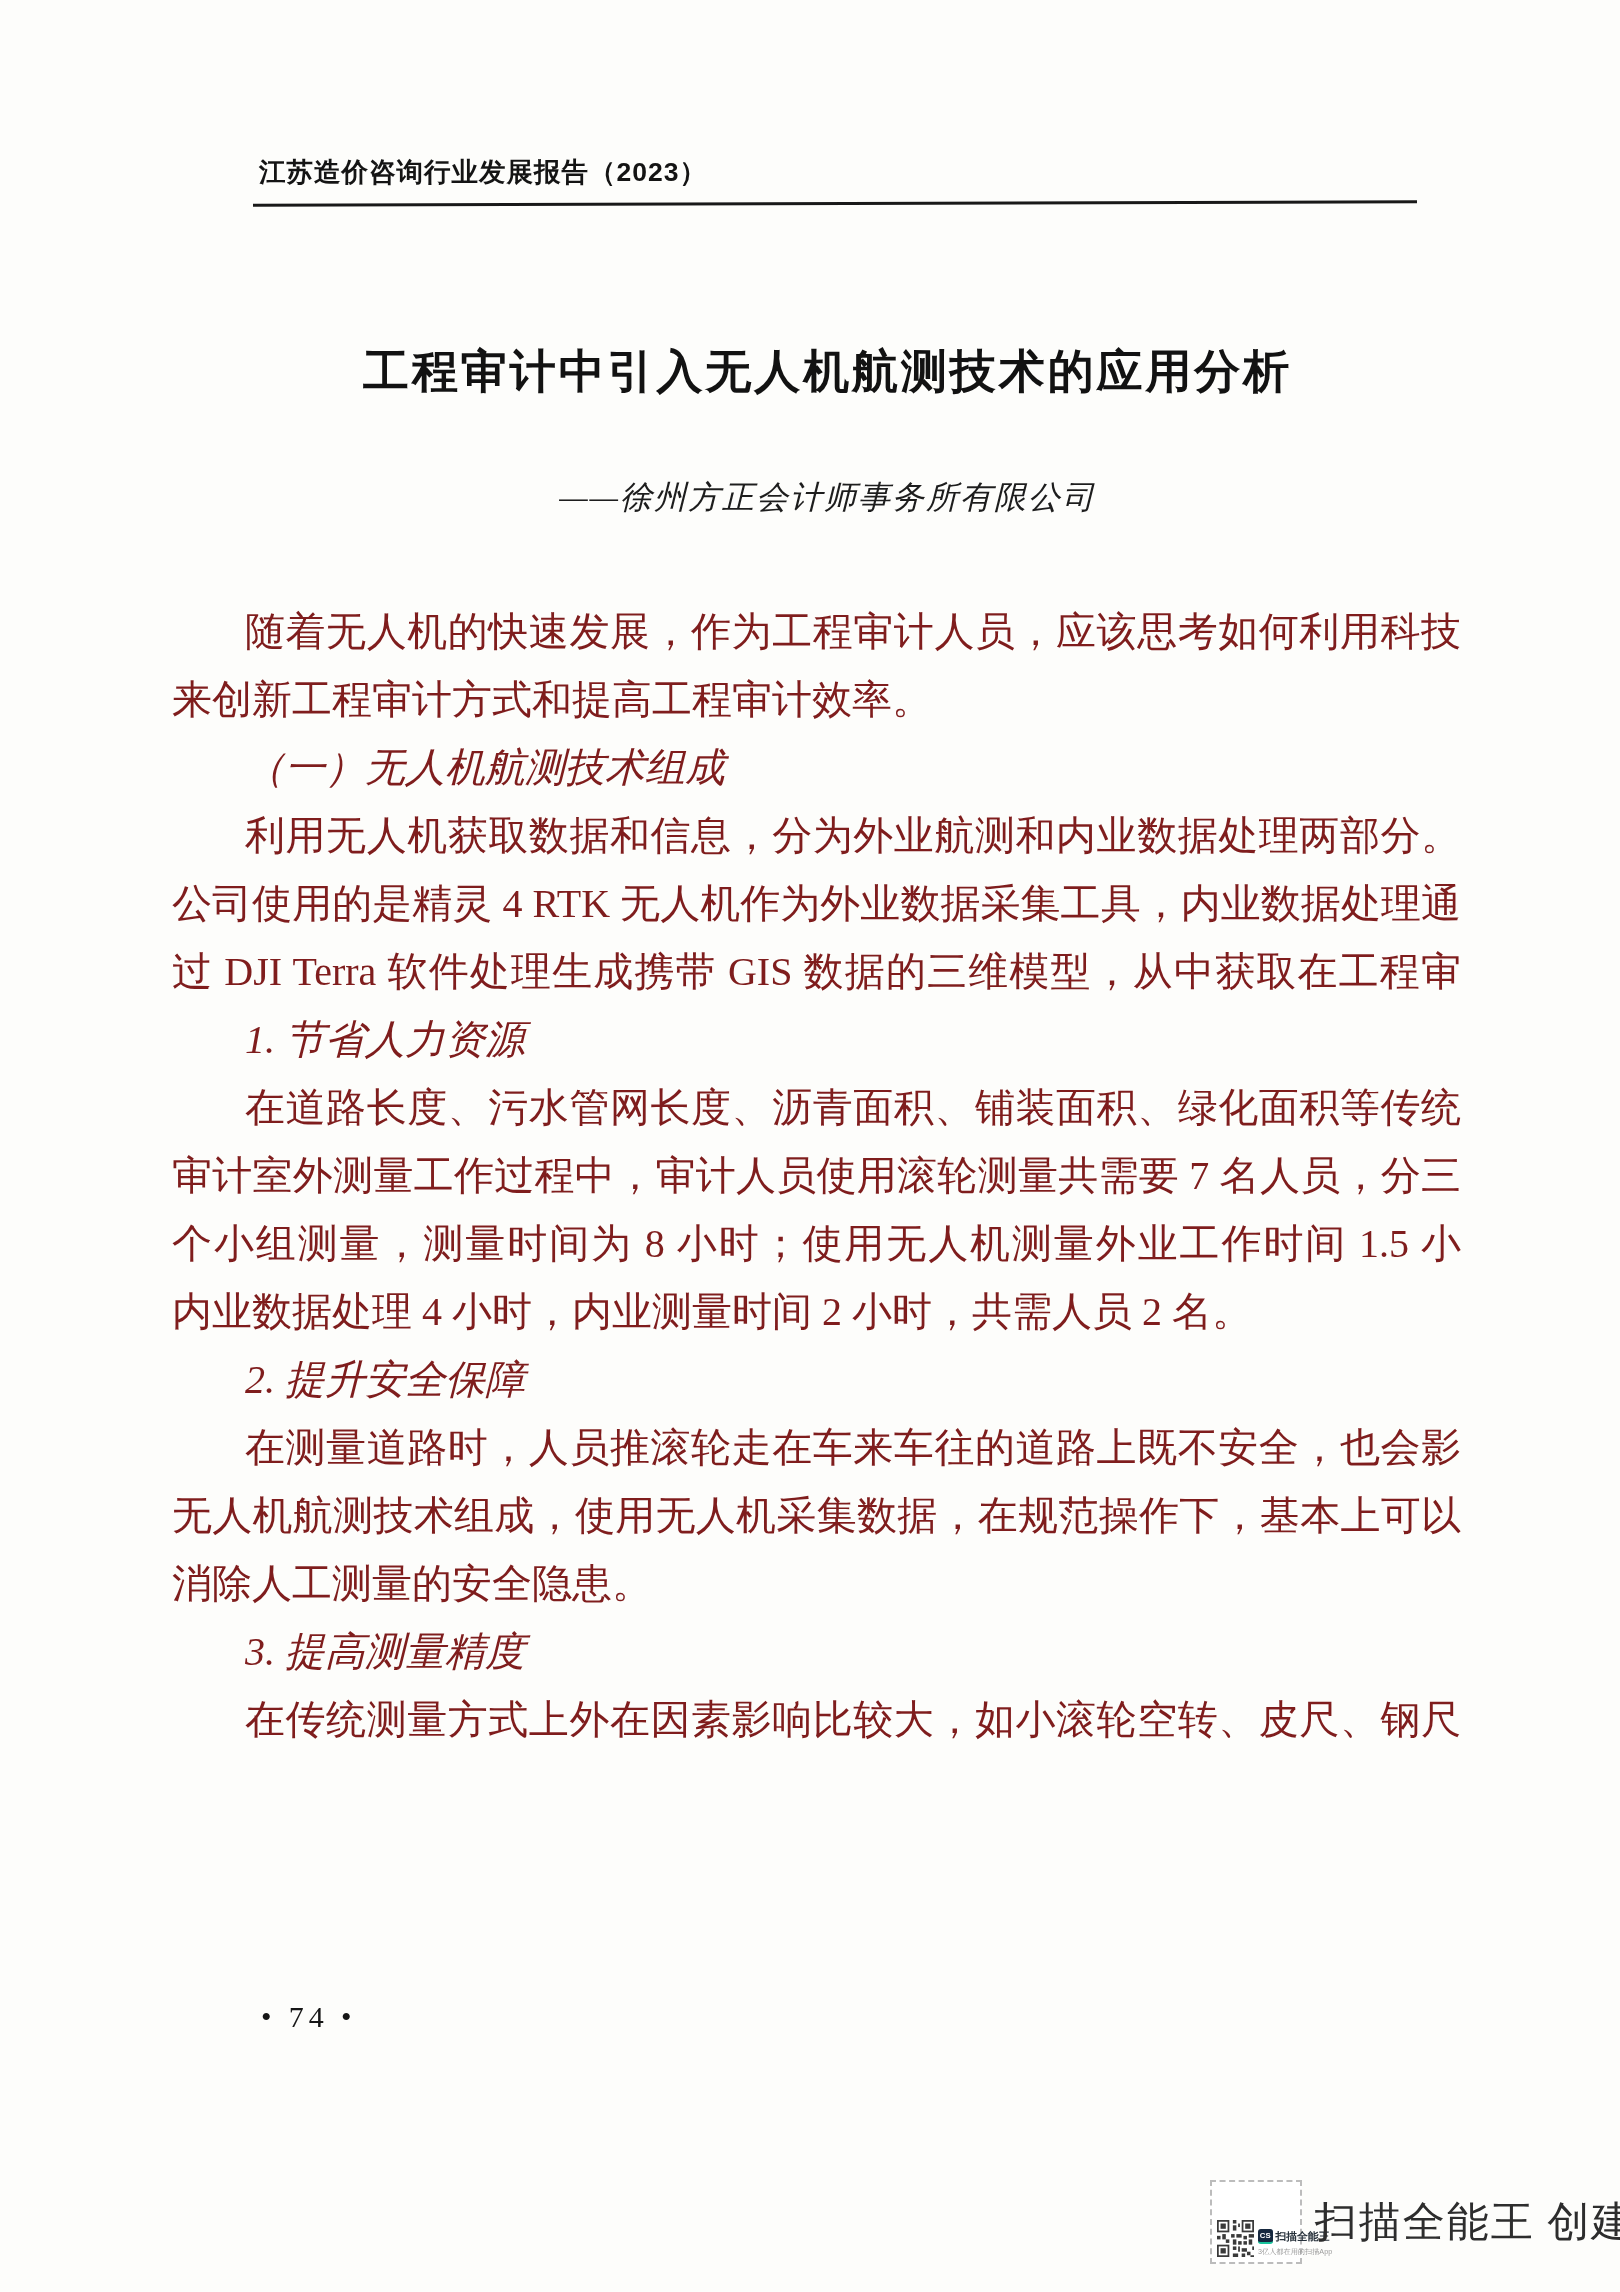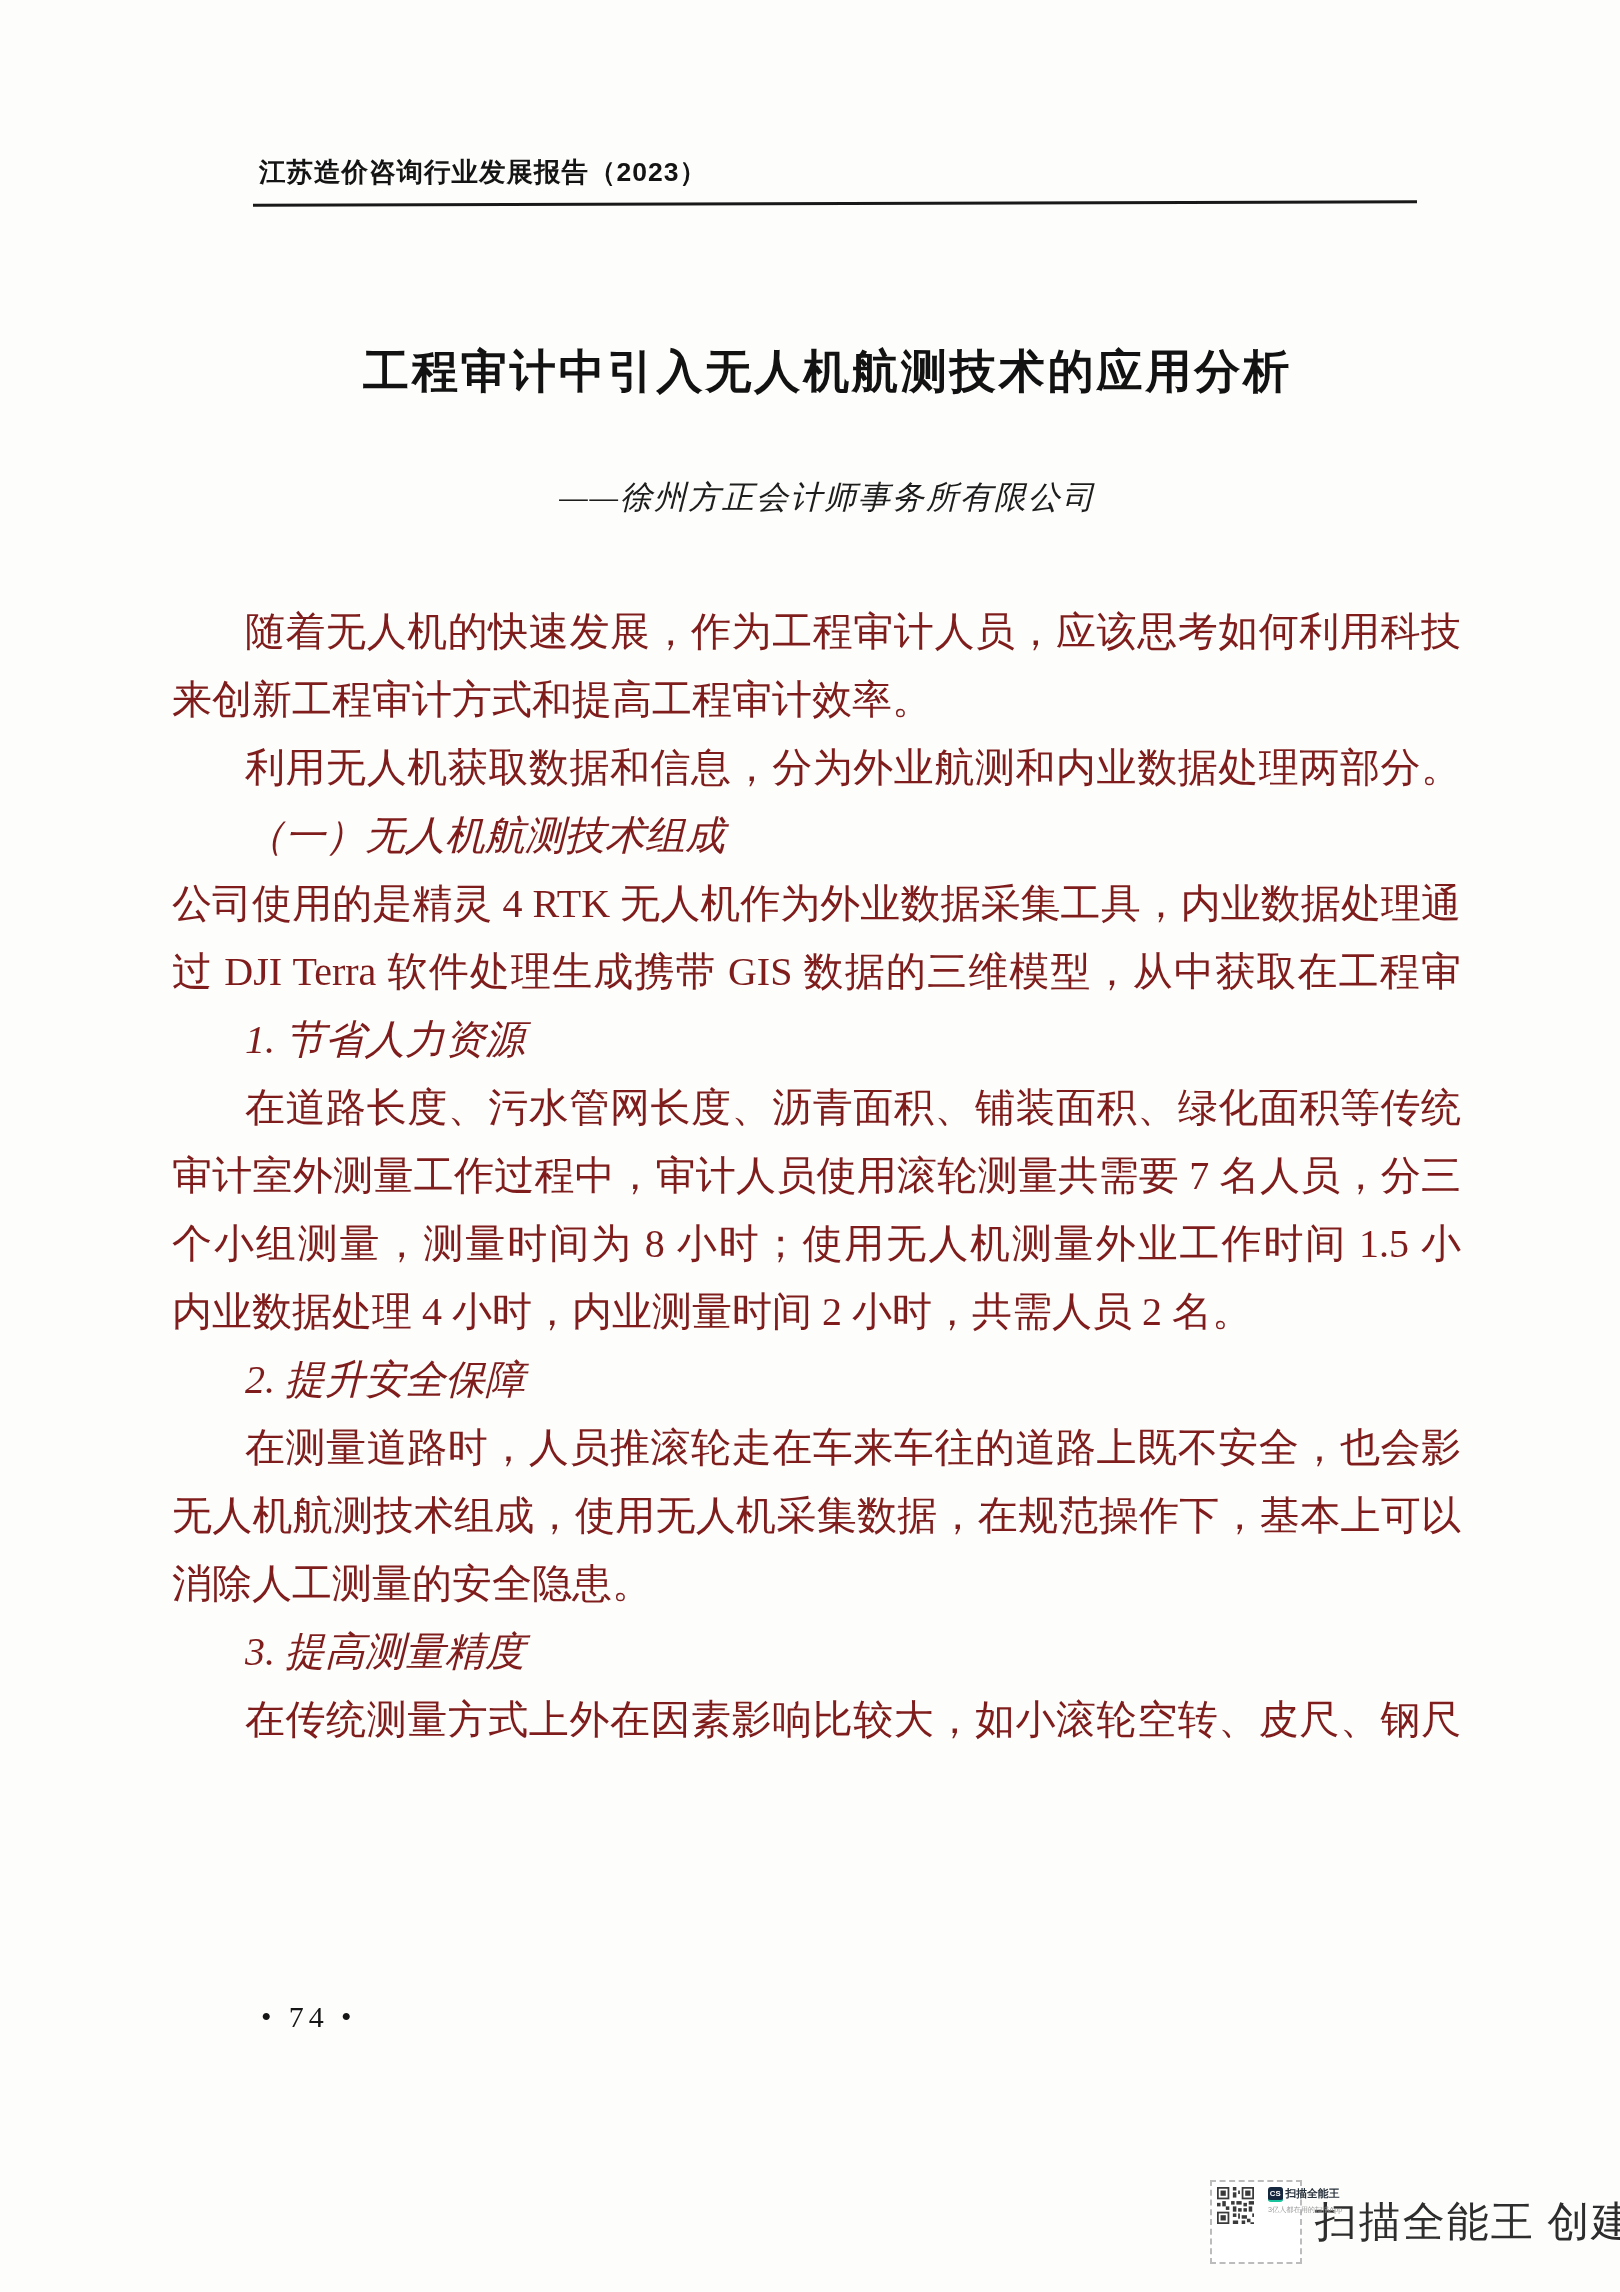--- a/index.html
+++ b/index.html
@@ -71,21 +71,21 @@
 
   
   .watermark {
     position:absolute; left:1210px; top:2180px;
     display:flex; align-items:center; gap:12.7px;
   }
   .badge {
     box-sizing:border-box;
     width:92px; height:84px;
     border:2px dashed #bcbcbc; background:#ffffff;
-    display:flex; align-items:flex-start; gap:14px;
+    display:flex; align-items:flex-end; gap:4px;
     padding:4.9px 2.9px 4.9px 4.9px;
   }
   .qr { width:37px; height:37px; flex:0 0 auto; }
   .badge-col { display:flex; flex-direction:column; gap:2px; min-width:0; }
   .badge-row { display:flex; align-items:center; gap:2.9px; }
   .cs-logo {
     box-sizing:border-box;
     width:14.7px; height:14.7px; flex:0 0 auto;
     background:#16283f; border-bottom:2.9px solid #19c39c;
     border-radius:2.9px;
@@ -116,22 +116,22 @@
 
   <div class="running-header">江苏造价咨询行业发展报告（2023）</div>
   <div class="header-rule"></div>
 
   <h1 class="article-title">工程审计中引入无人机航测技术的应用分析</h1>
   <div class="byline">——徐州方正会计师事务所有限公司</div>
 
   <main class="body-text">
     <p class="ln just indent">随着无人机的快速发展，作为工程审计人员，应该思考如何利用科技</p>
     <p class="ln">来创新工程审计方式和提高工程审计效率。</p>
+    <p class="ln h-kai indent">（一）无人机航测技术组成</p>
     <p class="ln just indent">利用无人机获取数据和信息，分为外业航测和内业数据处理两部分。</p>
-    <p class="ln h-kai indent">（一）无人机航测技术组成</p>
     <p class="ln just">公司使用的是精灵 4 RTK 无人机作为外业数据采集工具，内业数据处理通</p>
     <p class="ln just">过 DJI Terra 软件处理生成携带 GIS 数据的三维模型，从中获取在工程审计</p>
     <p class="ln h-kai indent">1. 节省人力资源</p>
     <p class="ln just indent">在道路长度、污水管网长度、沥青面积、铺装面积、绿化面积等传统</p>
     <p class="ln just">审计室外测量工作过程中，审计人员使用滚轮测量共需要 7 名人员，分三</p>
     <p class="ln just">个小组测量，测量时间为 8 小时；使用无人机测量外业工作时间 1.5 小时，</p>
     <p class="ln">内业数据处理 4 小时，内业测量时间 2 小时，共需人员 2 名。</p>
     <p class="ln h-kai indent">2. 提升安全保障</p>
     <p class="ln just indent">在测量道路时，人员推滚轮走在车来车往的道路上既不安全，也会影</p>
     <p class="ln just">无人机航测技术组成，使用无人机采集数据，在规范操作下，基本上可以</p>

